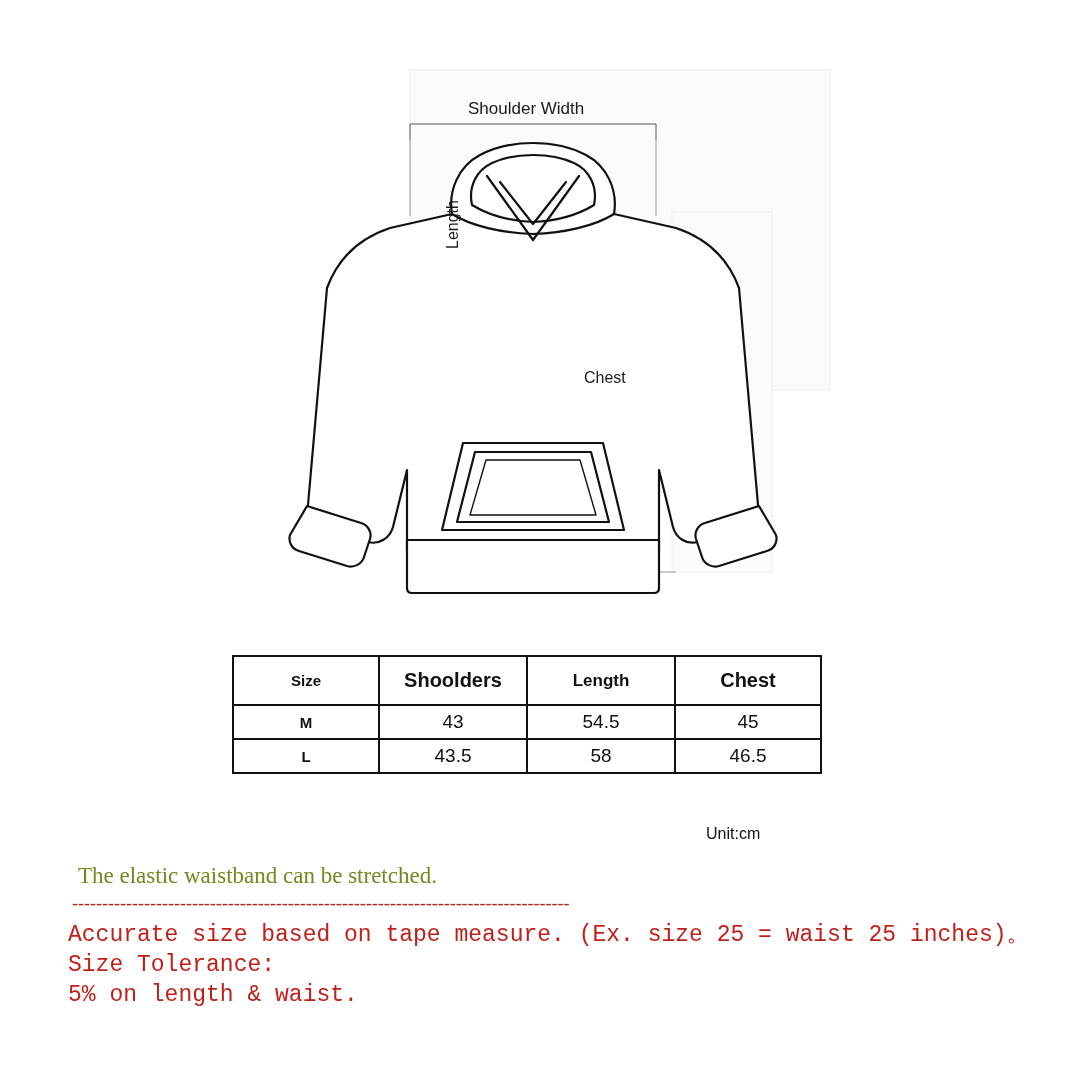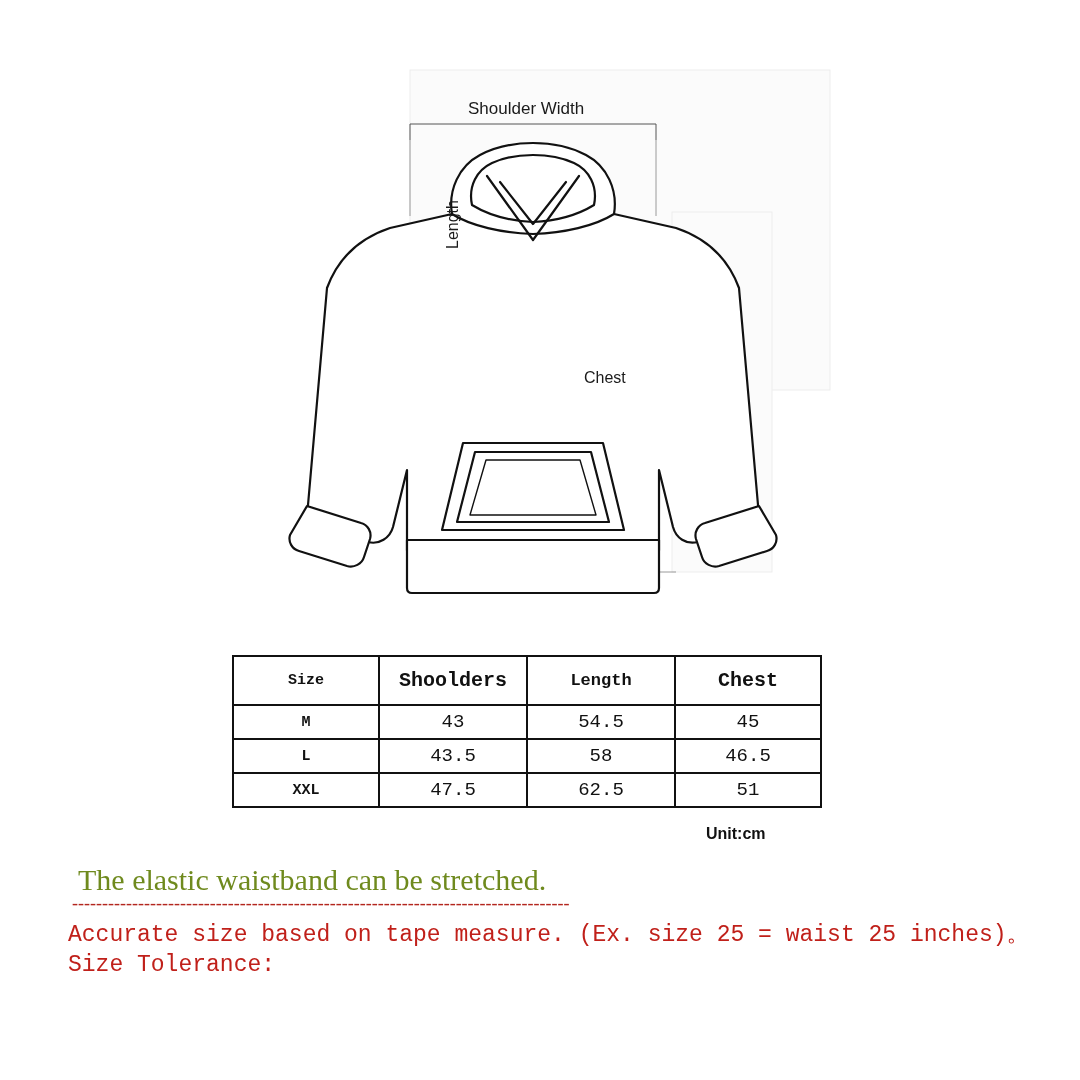--- a/index.html
+++ b/index.html
@@ -61,21 +61,21 @@
   }
   table.size-table {
     border-collapse: collapse;
     width: 588px;
     table-layout: fixed;
   }
   table.size-table td {
     border: 2px solid #111;
     text-align: center;
     color: #111;
-    font-family: Liberation Mono, monospace;
+    font-family: Liberation Sans, sans-serif;
   }
   table.size-table col.c-size { width: 146px; }
   table.size-table col.c-sh   { width: 148px; }
   table.size-table col.c-len  { width: 148px; }
   table.size-table col.c-ch   { width: 146px; }
 
   .hdr-size {
     font-size: 15px;
     font-weight: bold;
     padding: 7px 0;
@@ -98,32 +98,32 @@
   .cell-val {
     font-size: 19px;
     padding: 5px 12px;
   }
 
   #unit-label {
     position: absolute;
     left: 706px;
     top: 825px;
     font-size: 16px;
-    font-weight: bold;
+    font-weight: normal;
     color: #111;
     font-family: "Liberation Sans", sans-serif;
   }
 
   
   #note-elastic {
     position: absolute;
     left: 78px;
     top: 863px;
     font-family: "Liberation Serif", serif;
-    font-size: 30px;
+    font-size: 23px;
     color: #6f8a1e;
     white-space: nowrap;
   }
   #dashed-sep {
     position: absolute;
     left: 72px;
     top: 893px;
     width: 800px;
     height: 18px;
     overflow: hidden;
@@ -250,30 +250,25 @@
         <td class="cell-val">43</td>
         <td class="cell-val">54.5</td>
         <td class="cell-val">45</td>
       </tr>
       <tr>
         <td class="cell-size">L</td>
         <td class="cell-val">43.5</td>
         <td class="cell-val">58</td>
         <td class="cell-val">46.5</td>
       </tr>
-      <tr>
-        <td class="cell-size">XXL</td>
-        <td class="cell-val">47.5</td>
-        <td class="cell-val">62.5</td>
-        <td class="cell-val">51</td>
-      </tr>
     </tbody>
   </table>
 </div>
 
 <div id="unit-label">Unit:cm</div>
 
 <div id="note-elastic">The elastic waistband can be stretched.</div>
 <div id="dashed-sep">-----------------------------------------------------------------------------------</div>
 <div id="notes-red">
   <div>Accurate size based on tape measure. (Ex. size 25 = waist 25 inches)。</div>
   <div>Size Tolerance:</div>
+  <div>5% on length &amp; waist.</div>
 </div>
 
 </body></html>

